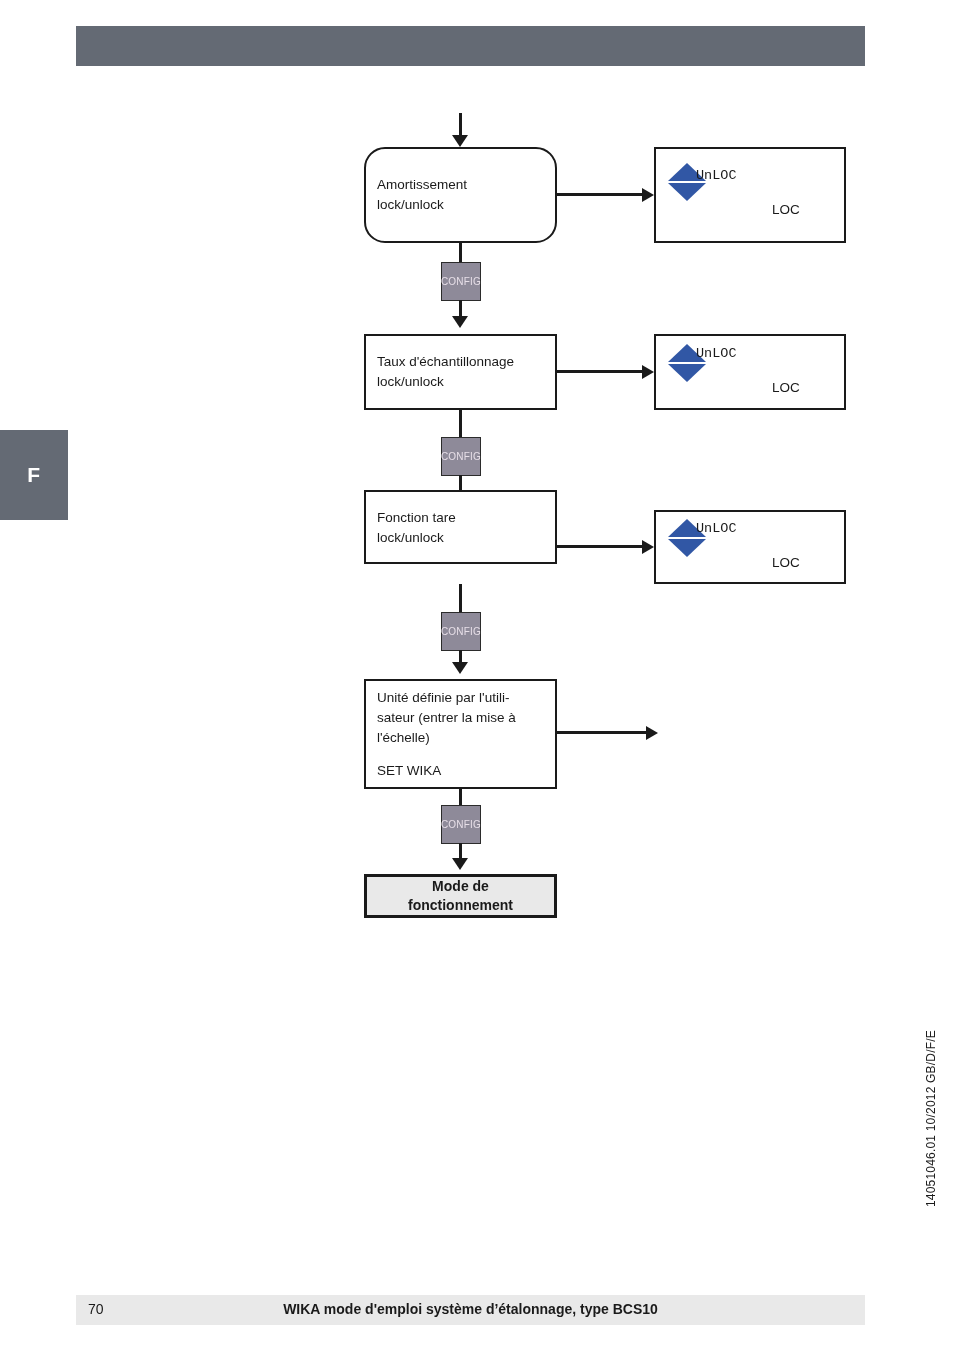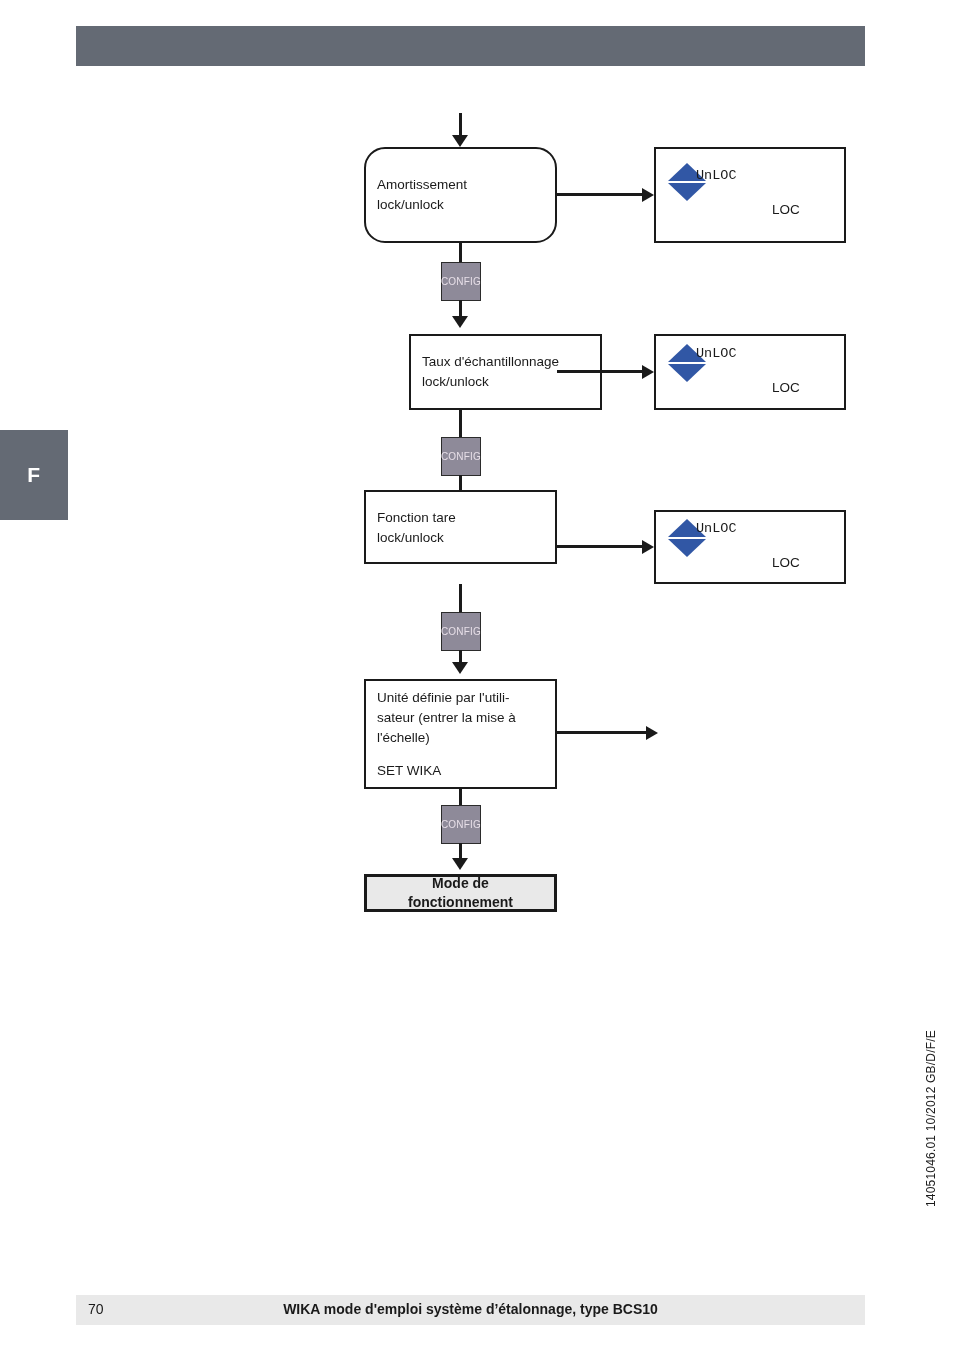--- a/index.html
+++ b/index.html
@@ -66,21 +66,21 @@
     left: 11px;
     font-size: 13.5px;
     line-height: 20px;
     color: #1a1a1a;
     white-space: pre-line;
   }
 
   
   .left-box { left: 364px; width: 193px; }
   .lb1 { top: 147px;  height: 96px; border-radius: 21px; }
-  .lb2 { top: 334px;  height: 76px; margin-left: 45px; }
+  .lb2 { top: 334px;  height: 76px; }
   .lb3 { top: 490px;  height: 74px; }
   .lb4 { top: 679px;  height: 110px; }
 
   .lb1 .btext { top: 26px; }
   .lb2 .btext { top: 16px; }
   .lb3 .btext { top: 16px; }
   .lb4 .btext { top: 7px; }
   .lb4 .btext2 { top: 80px; }
 
   
@@ -129,21 +129,21 @@
 
   .rb4 .updown { top: 28px; left: 14px; }
   .rb4 .rlabel-a { left: 61px; top: 33px; }
 
   
   .mode-box {
     position: absolute;
     left: 364px;
     top: 874px;
     width: 193px;
-    height: 38px;
+    height: 44px;
     box-sizing: border-box;
     border: 3px solid #1a1a1a;
     background: #e9e9e9;
     display: flex;
     align-items: center;
     justify-content: center;
   }
   .mode-box .mtext {
     font-size: 14px;
     font-weight: bold;

